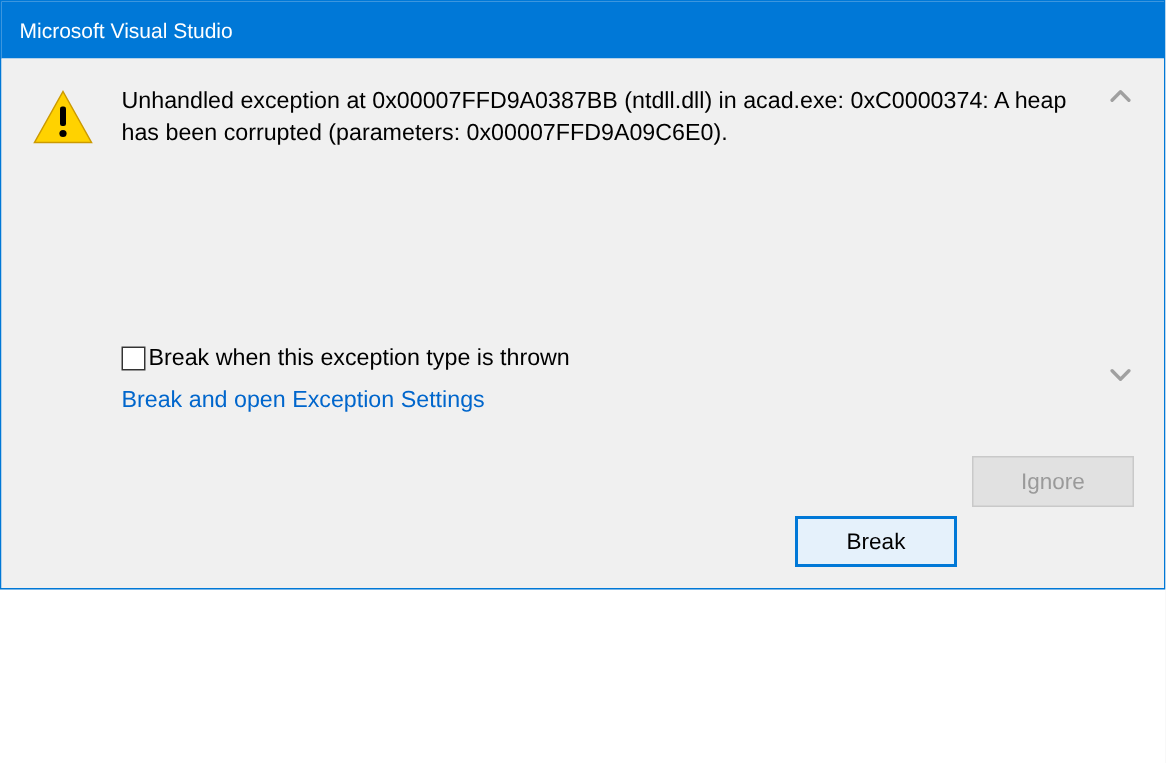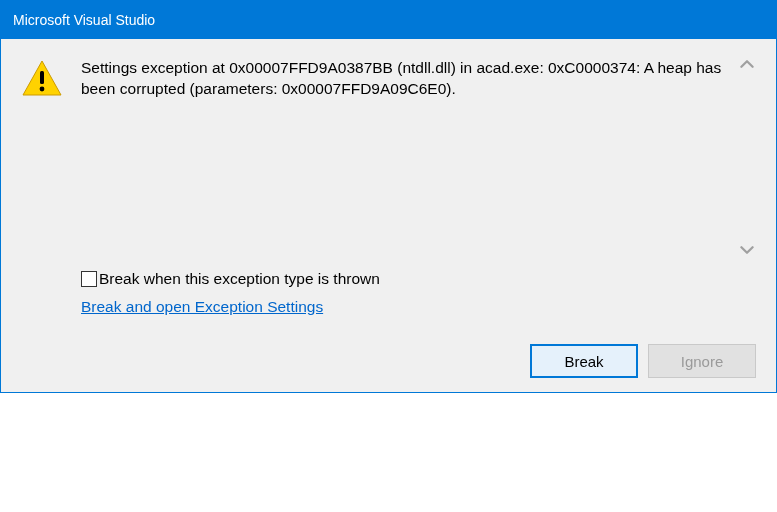--- a/index.html
+++ b/index.html
@@ -99,21 +99,20 @@
       background: #fff;
       flex-shrink: 0;
     }
     .checkbox-label {
       font-size: 15.5px;
       color: #000;
     }
     .link {
       font-size: 15.5px;
       color: #0066cc;
-      text-decoration: underline;
       cursor: pointer;
     }
     .button-bar {
       display: flex;
       justify-content: flex-end;
       gap: 10px;
       padding-top: 4px;
     }
     .btn {
       min-width: 108px;
@@ -121,20 +120,21 @@
       font-size: 15px;
       font-family: inherit;
       background: #e1e1e1;
       border: 1px solid #adadad;
       color: #000;
       cursor: pointer;
     }
     .btn.default {
       border: 2px solid #0078d7;
       background: #e5f1fb;
+      margin-top: 40px;
     }
     .btn.disabled {
       color: #9a9a9a;
       background: #e1e1e1;
       border: 1px solid #c9c9c9;
       cursor: default;
     }
   </style>
 </head>
 <body>
@@ -149,21 +149,21 @@
 
     <div class="message-area">
       <div class="icon-col">
         <svg class="warn-svg" viewBox="0 0 42 38">
           <polygon points="21,2 40,36 2,36" fill="#ffd200" stroke="#cc9a00" stroke-width="1"></polygon>
           <rect x="19" y="12" width="4" height="13" rx="1.5" fill="#000"></rect>
           <circle cx="21" cy="30" r="2.4" fill="#000"></circle>
         </svg>
       </div>
       <div class="msg-col">
-        <div class="msg-text">Settings exception at 0x00007FFD9A0387BB (ntdll.dll) in acad.exe: 0xC0000374: A heap has been corrupted (parameters: 0x00007FFD9A09C6E0).</div>
+        <div class="msg-text">Unhandled exception at 0x00007FFD9A0387BB (ntdll.dll) in acad.exe: 0xC0000374: A heap has been corrupted (parameters: 0x00007FFD9A09C6E0).</div>
       </div>
       <div class="scroll-area">
         <svg class="chev" viewBox="0 0 10 10">
           <path d="M1 7 L5 3 L9 7" stroke="#a0a0a0" stroke-width="1.6" fill="none" stroke-linecap="round" stroke-linejoin="round"></path>
         </svg>
         <svg class="chev" viewBox="0 0 10 10">
           <path d="M1 3 L5 7 L9 3" stroke="#a0a0a0" stroke-width="1.6" fill="none" stroke-linecap="round" stroke-linejoin="round"></path>
         </svg>
       </div>
     </div>

